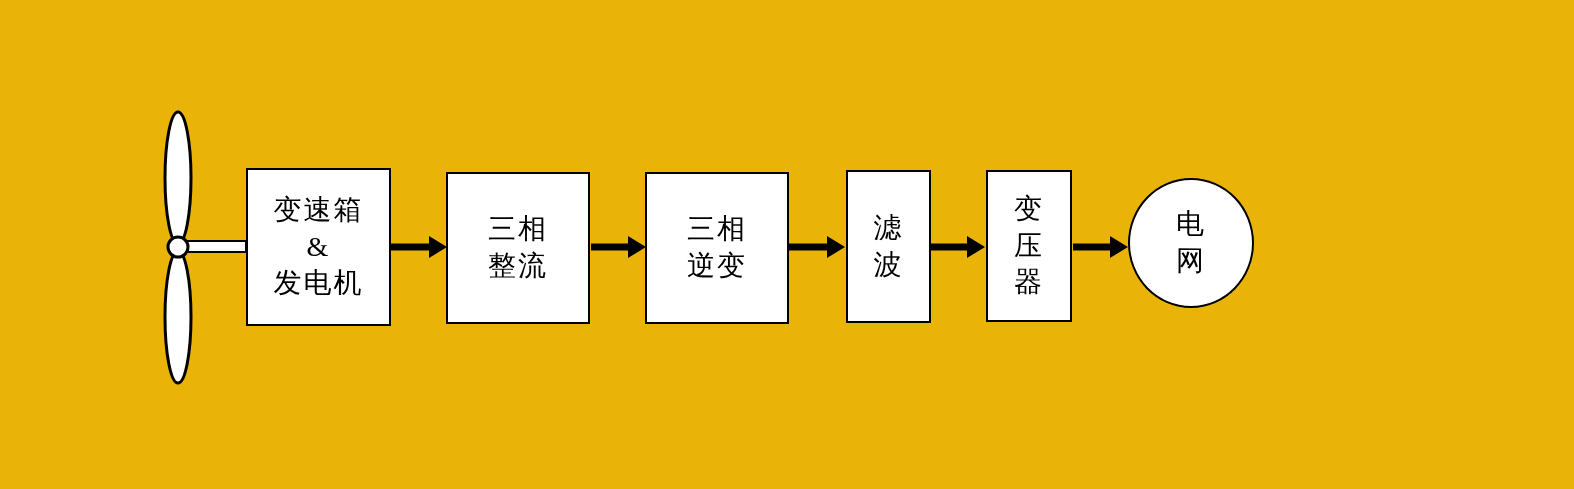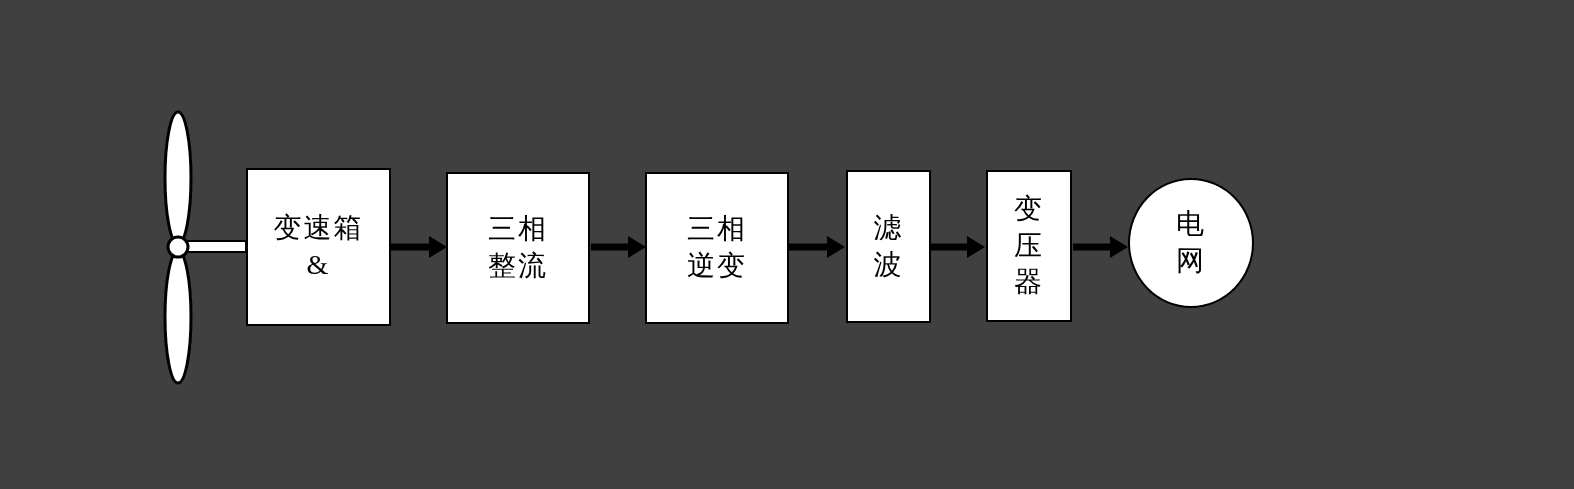--- a/index.html
+++ b/index.html
@@ -4,21 +4,21 @@
 <style>
   html, body {
     margin: 0;
     padding: 0;
     background: #ffffff;
   }
   .canvas {
     position: relative;
     width: 1574px;
     height: 489px;
-    background: #404040;
+    background: #eab308;
     overflow: hidden;
     font-family: "Liberation Serif", "DejaVu Serif", serif;
   }
   .gfx {
     position: absolute;
     left: 0;
     top: 0;
     width: 1574px;
     height: 489px;
   }
@@ -81,20 +81,21 @@
     </g>
     <g>
       <line x1="1073" y1="247" x2="1111" y2="247" stroke="#000000" stroke-width="7"></line>
       <polygon points="1110,236 1128,247 1110,258" fill="#000000"></polygon>
     </g>
   </svg>
 
   <div class="node rect" style="left:246px; top:168px; width:145px; height:158px;">
     <span>变速箱</span>
     <span>&amp;</span>
+    <span>发电机</span>
   </div>
 
   <div class="node rect" style="left:446px; top:172px; width:144px; height:152px;">
     <span>三相</span>
     <span>整流</span>
   </div>
 
   <div class="node rect" style="left:645px; top:172px; width:144px; height:152px;">
     <span>三相</span>
     <span>逆变</span>

